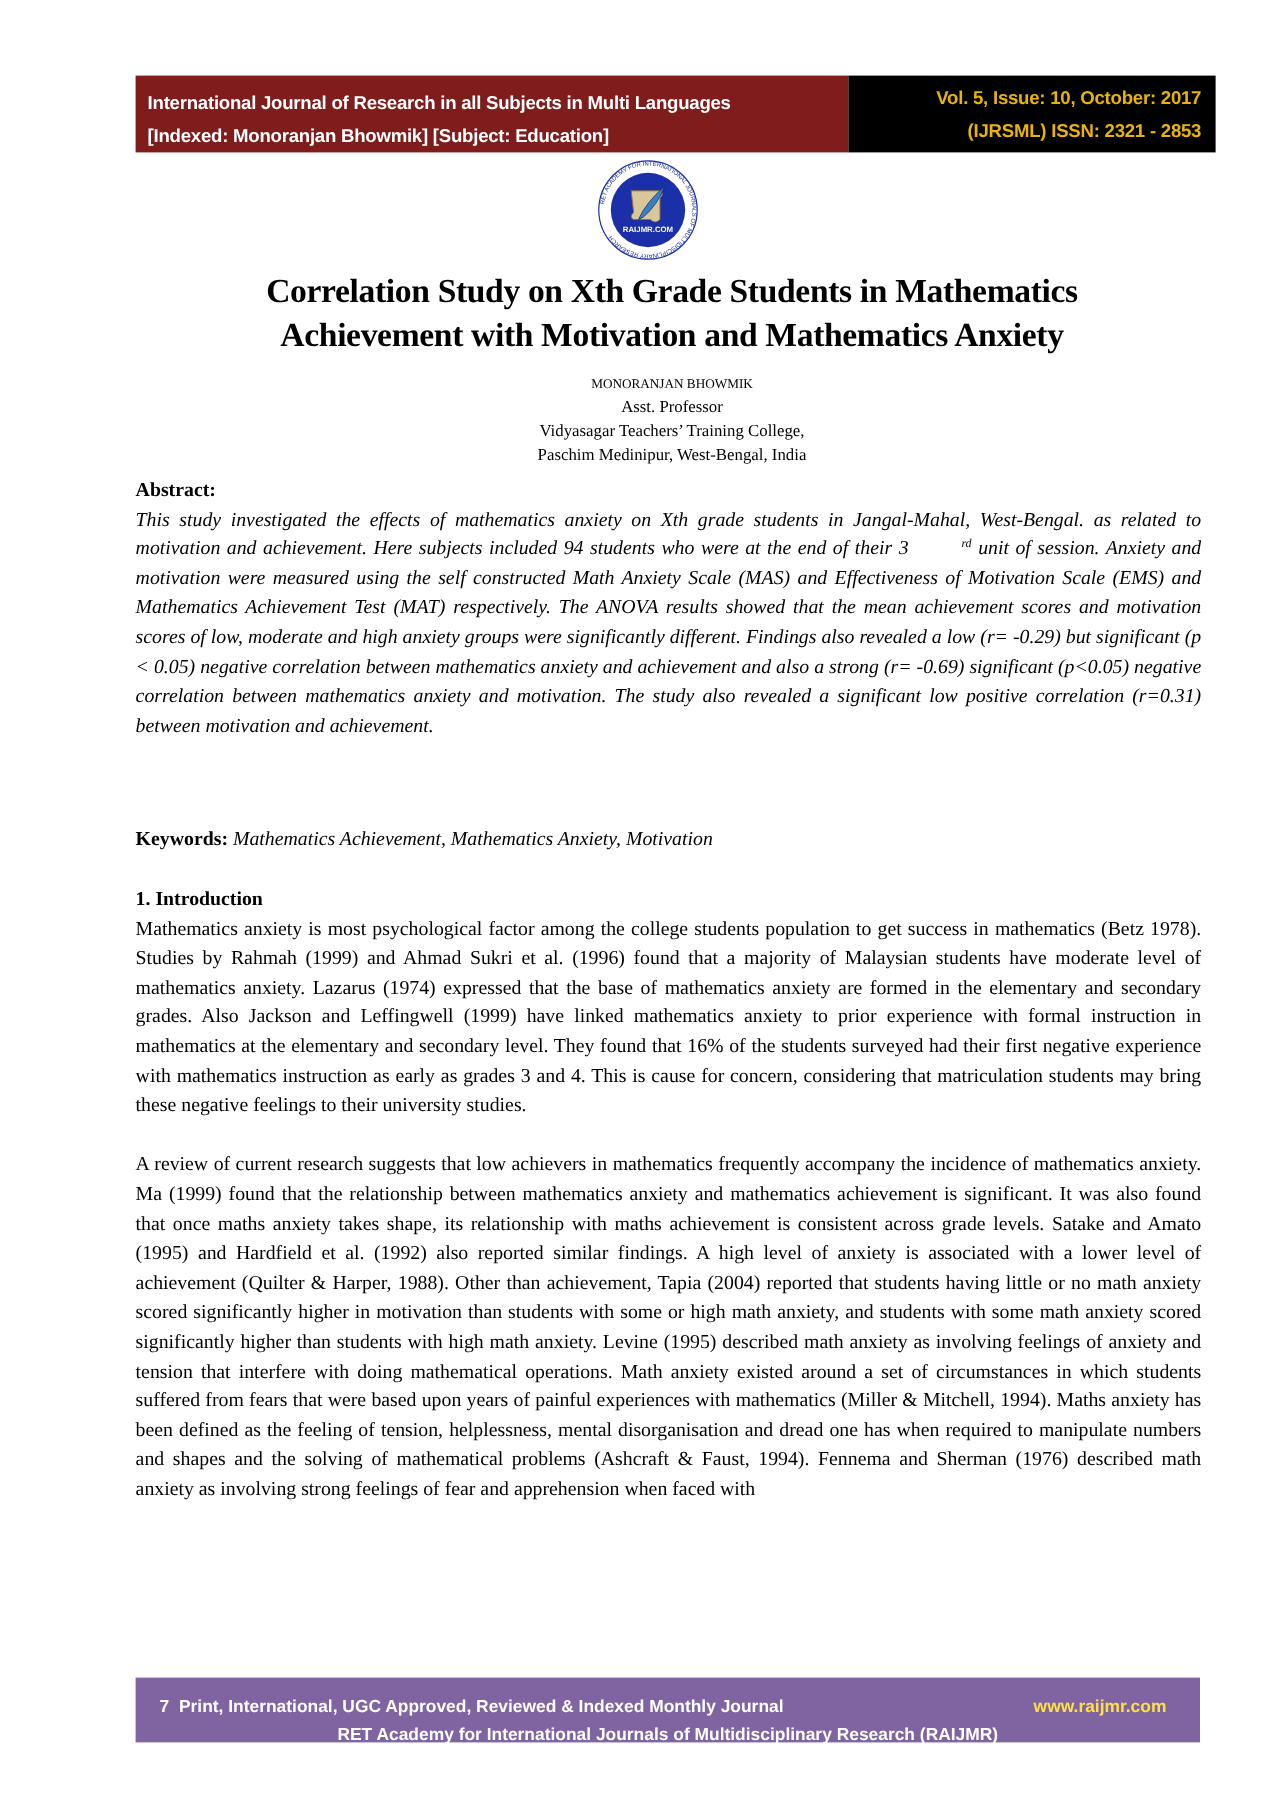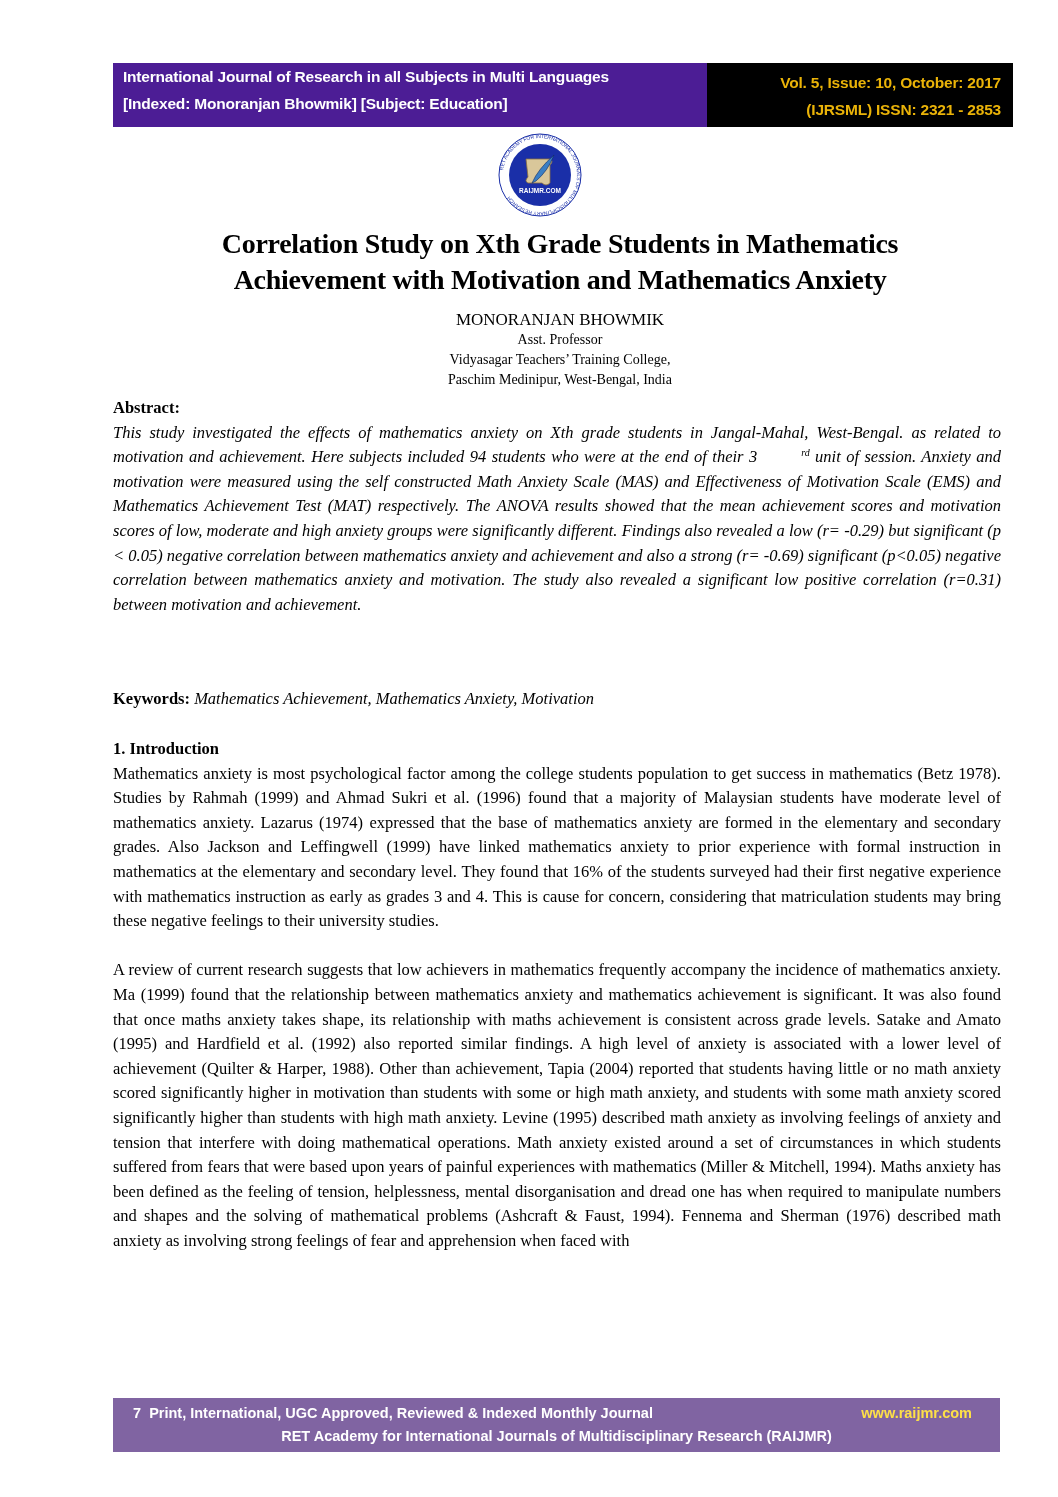--- a/index.html
+++ b/index.html
@@ -1,31 +1,31 @@
 <!DOCTYPE html>
 <html><head>
 <meta charset="utf-8">
 <style>
   html, body { margin: 0; padding: 0; background: #ffffff; }
   body { width: 1058px; height: 1497px; position: relative; overflow: hidden; font-family: "Liberation Serif", serif; color: #000; }
   .header { position: absolute; left: 113px; top: 63px; width: 900px; height: 64px; display: flex; }
-  .header-left { background: #4c1d95; width: 594px; height: 64px; color: #fff; font-family: "Liberation Sans", sans-serif; font-weight: bold; font-size: 15.5px; padding: 0 0 0 10px; box-sizing: border-box; line-height: 27px; letter-spacing: -0.2px; }
+  .header-left { background: #7f1d1d; width: 594px; height: 64px; color: #fff; font-family: "Liberation Sans", sans-serif; font-weight: bold; font-size: 15.5px; padding: 10px 0 0 10px; box-sizing: border-box; line-height: 27px; letter-spacing: -0.2px; }
   .header-right { background: #000; flex: 1; height: 64px; color: #eab308; font-family: "Liberation Sans", sans-serif; font-weight: bold; font-size: 15.5px; text-align: right; padding: 6px 12px 0 0; box-sizing: border-box; line-height: 27px; letter-spacing: -0.2px; }
   .logo { position: absolute; left: 498px; top: 133px; width: 84px; height: 84px; }
   .title { position: absolute; left: 110px; top: 226px; width: 900px; text-align: center; font-weight: bold; font-size: 28px; line-height: 36px; letter-spacing: -0.3px; }
   .author-block { position: absolute; left: 110px; top: 310px; width: 900px; text-align: center; font-size: 14px; line-height: 20px; }
-  .author-name { font-size: 17px; }
+  .author-name { font-size: 11px; }
   .section { position: absolute; left: 113px; width: 888px; font-size: 16.5px; line-height: 24.6px; text-align: justify; }
   .h-bold { font-weight: bold; }
   .abstract-text { font-style: italic; }
   .kw-label { font-weight: bold; }
   .kw-text { font-style: italic; }
   p { margin: 0; }
   sup { font-size: 10px; line-height: 0; margin-left: 44px; }
-  .footer { position: absolute; left: 113px; top: 1398px; width: 887px; height: 54px; background: #8064a2; color: #fff; font-family: "Liberation Sans", sans-serif; font-weight: bold; font-size: 14.5px; box-sizing: border-box; padding-top: 4px; }
+  .footer { position: absolute; left: 113px; top: 1398px; width: 887px; height: 54px; background: #8064a2; color: #fff; font-family: "Liberation Sans", sans-serif; font-weight: bold; font-size: 14.5px; box-sizing: border-box; padding-top: 14px; }
   .footer-row1 { display: flex; justify-content: space-between; padding: 0 28px 0 20px; line-height: 23px; }
   .footer-row1 .site { color: #fde047; }
   .footer-row2 { text-align: center; line-height: 23px; }
 </style>
 </head>
 <body>
 
 <div class="header">
   <div class="header-left">
     <div>International Journal of Research in all Subjects in Multi Languages</div>

